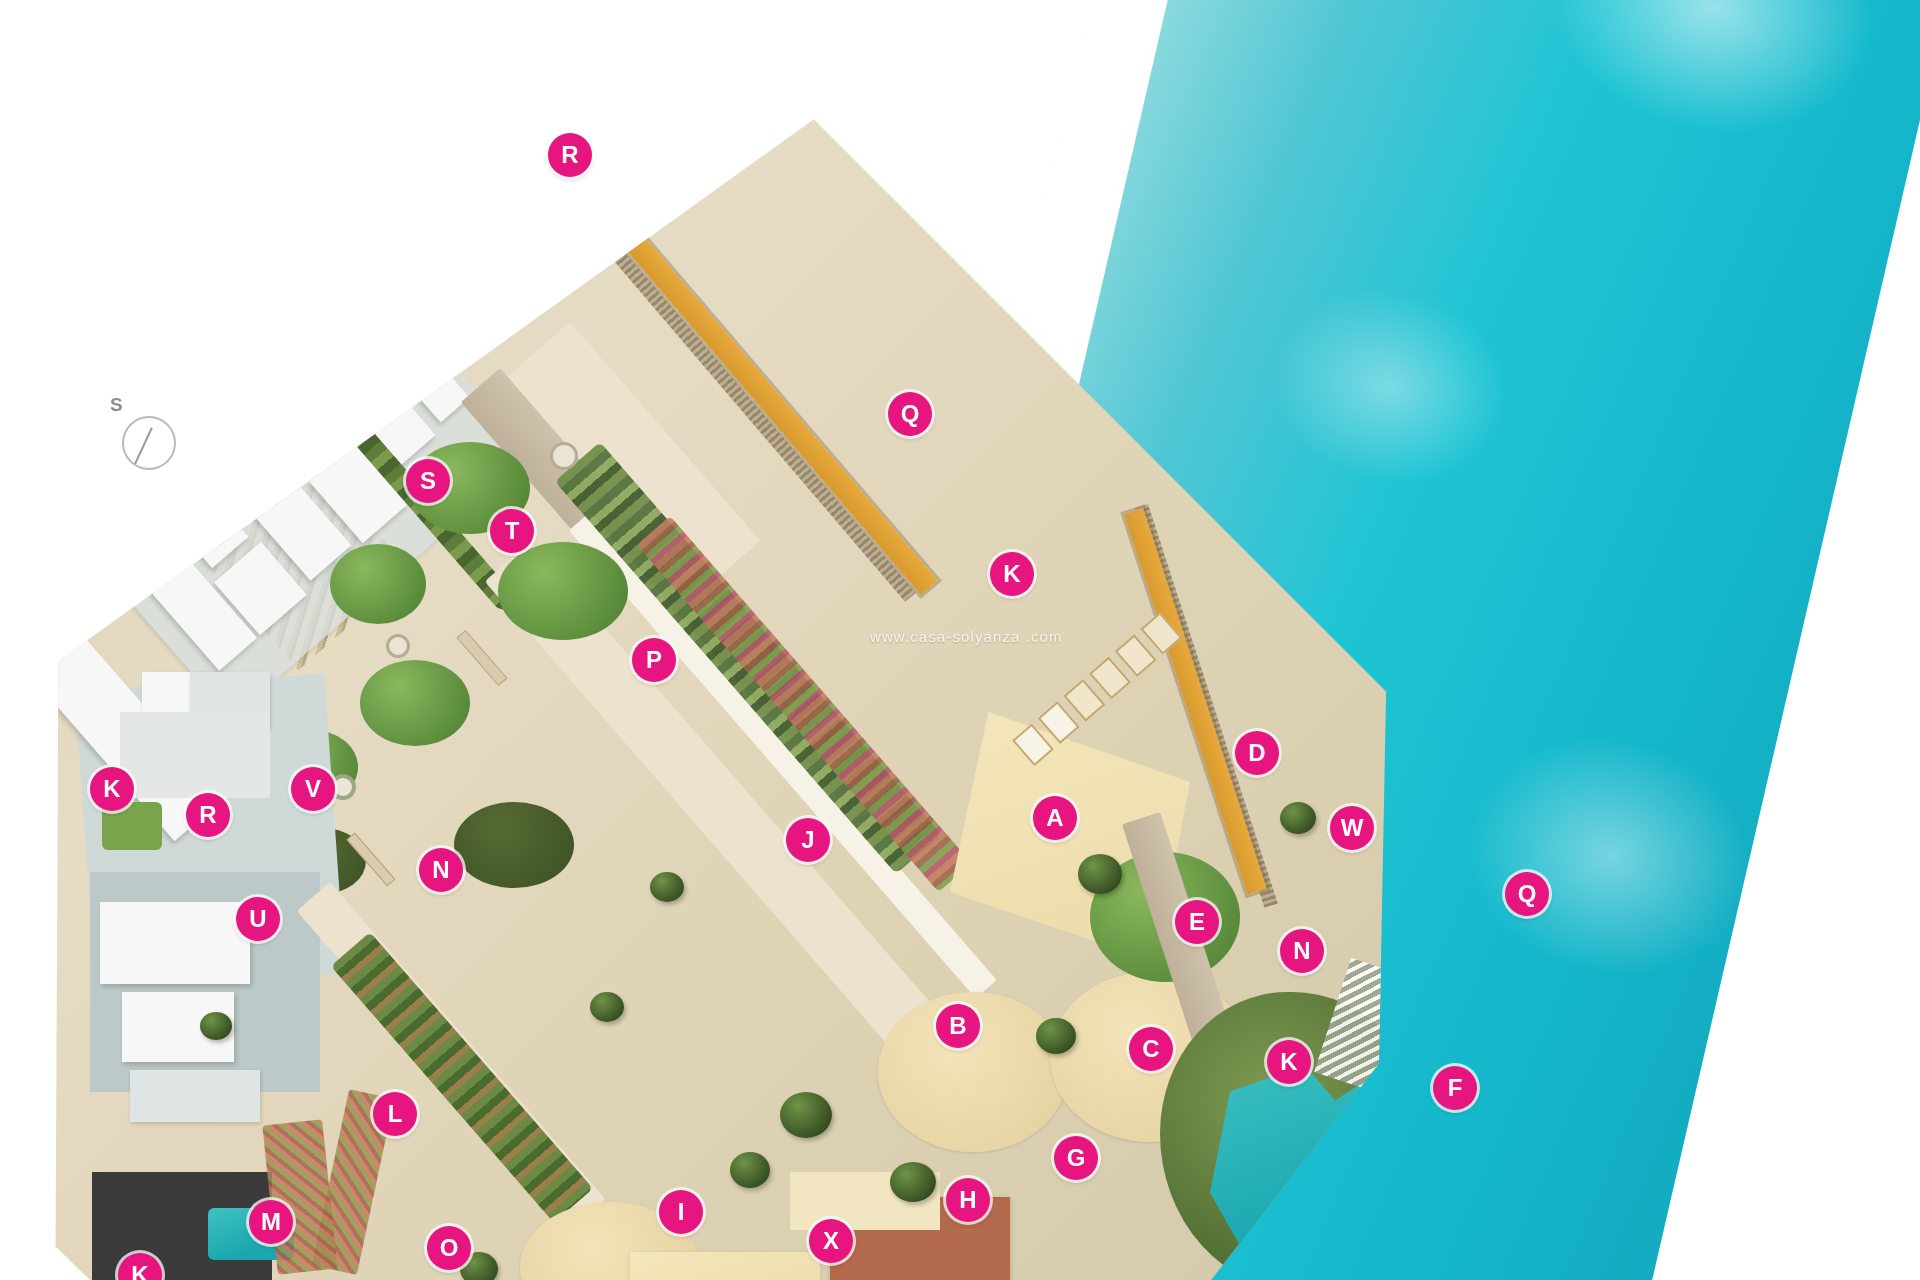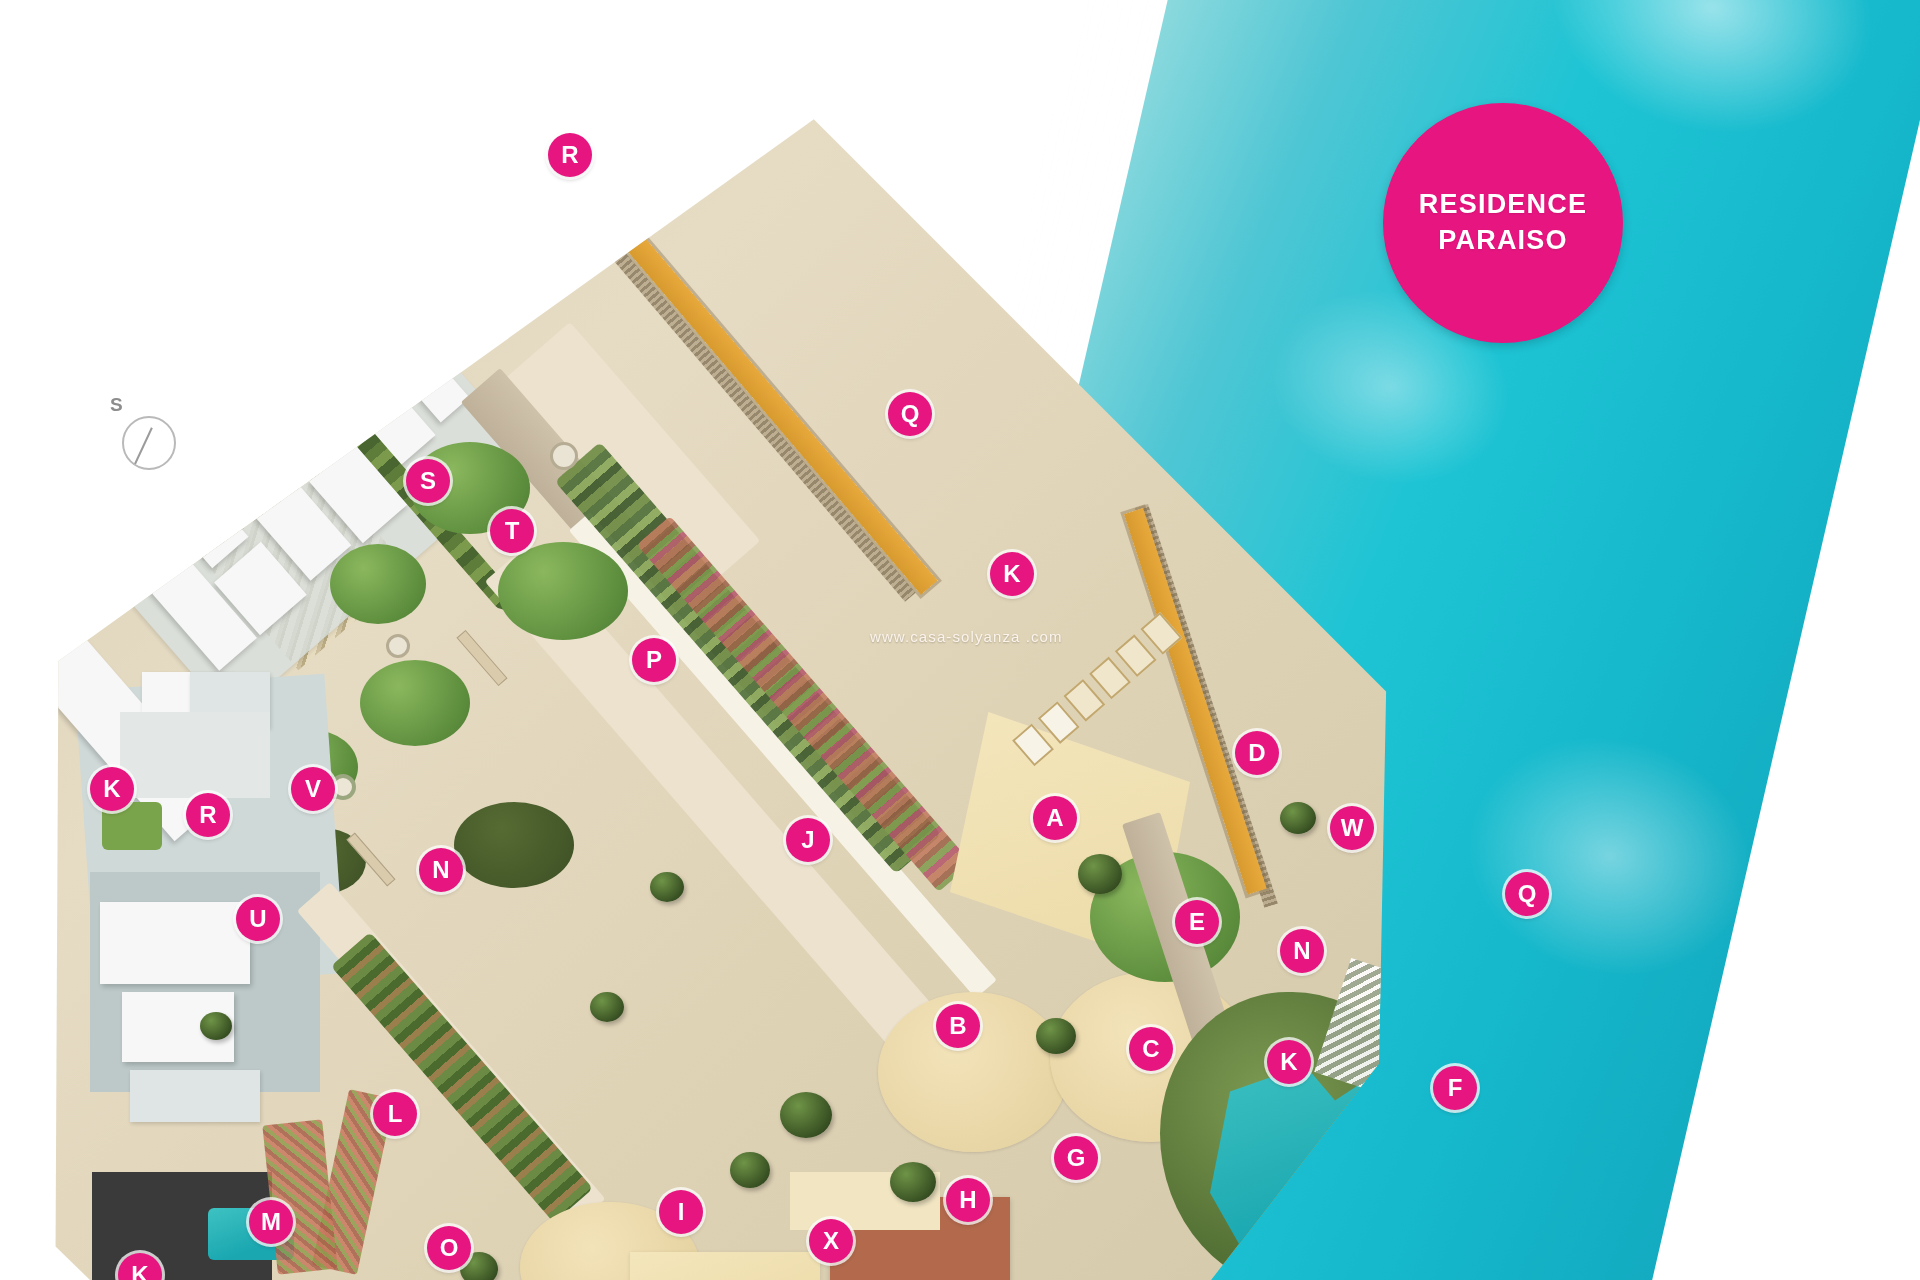--- a/index.html
+++ b/index.html
@@ -324,24 +324,20 @@
   </div>
 
   <div id="compass">
     <div class="lbl">S</div>
     <div class="circ"></div>
     <div class="needle"></div>
   </div>
 
   <div id="watermark">www.casa-solyanza .com</div>
 
-  <div id="brand-logo" style="left:1383px;top:103px;">
-    <div class="l1">RESIDENCE</div>
-    <div class="l2">PARAISO</div>
-  </div>
 
   <div id="markers-layer">
       <div class="pin" style="left: 570px; top: 155px; background: rgb(230, 21, 127);">
         <span>R</span>
       </div>
       <div class="pin" style="left: 910px; top: 414px; background: rgb(230, 21, 127);">
         <span>Q</span>
       </div>
       <div class="pin" style="left: 428px; top: 481px; background: rgb(230, 21, 127);">
         <span>S</span>

